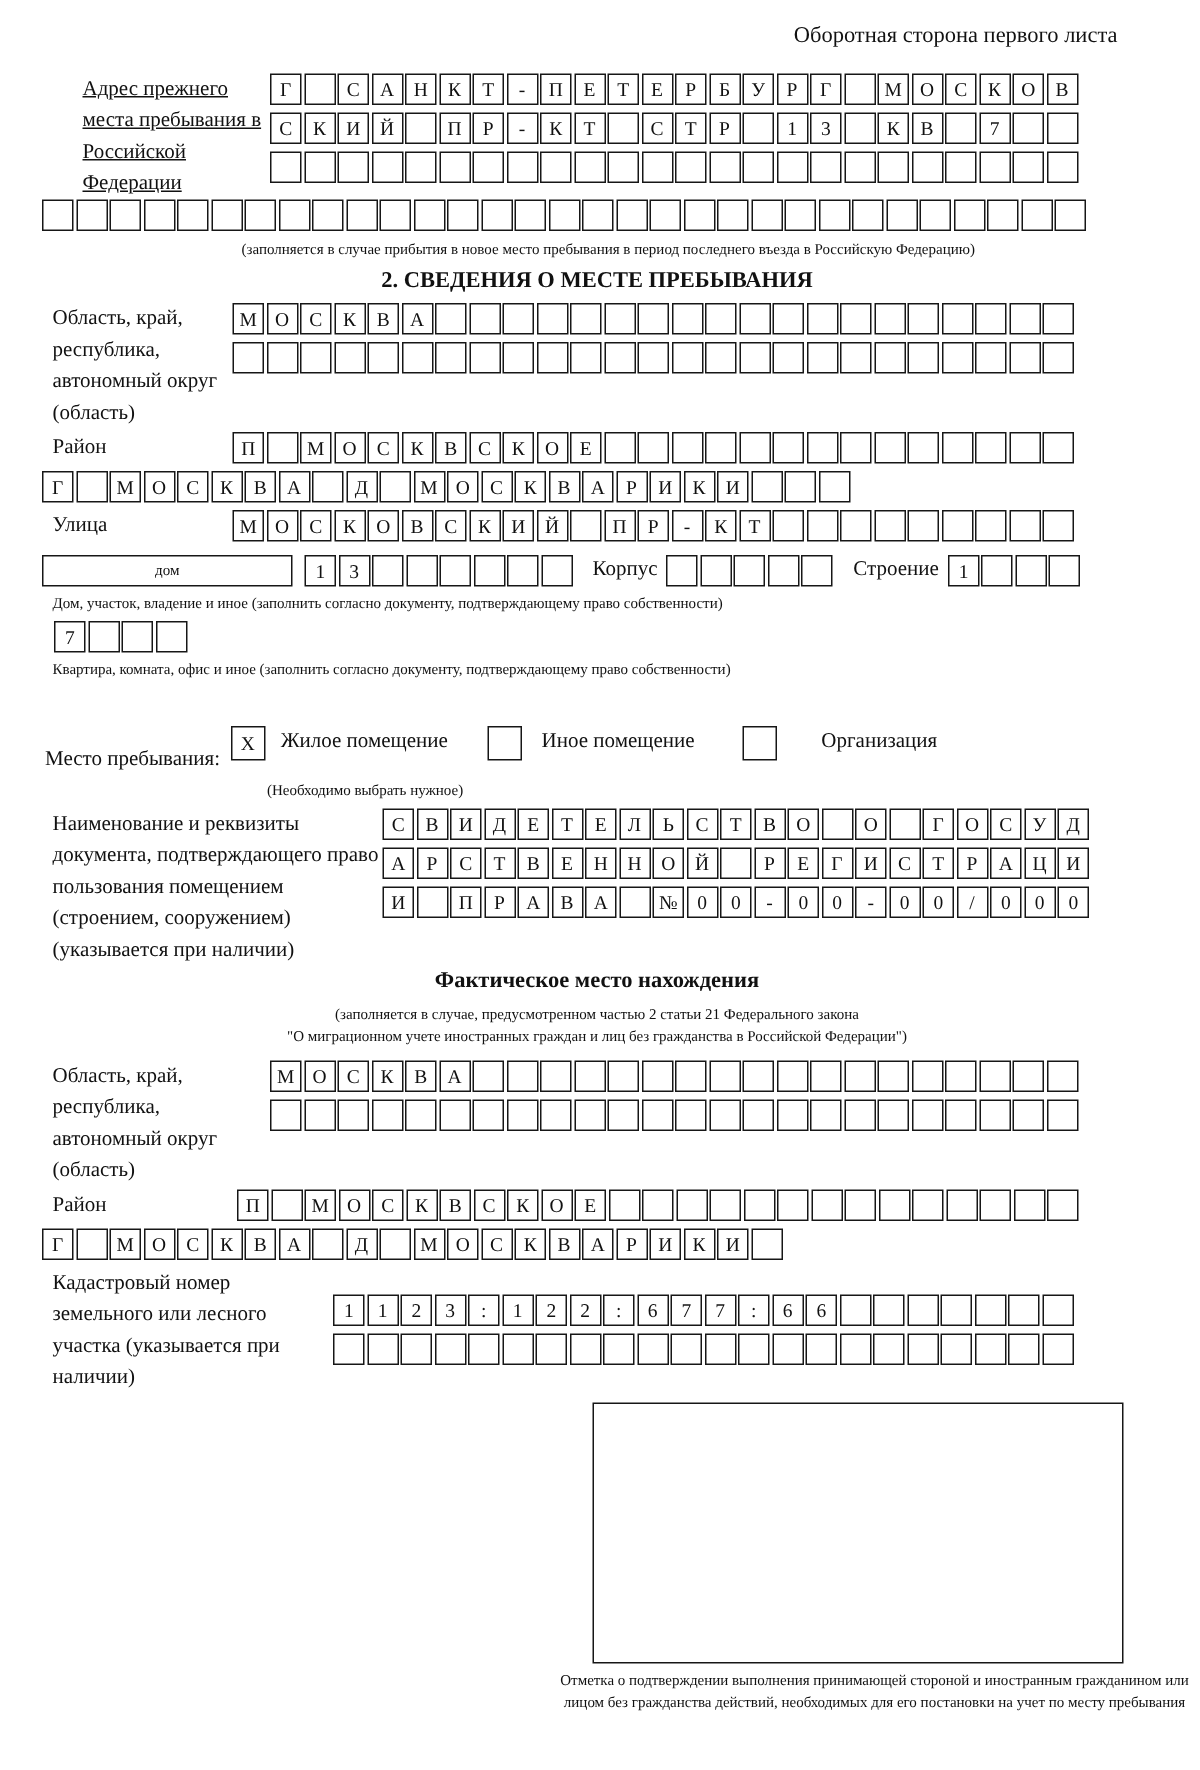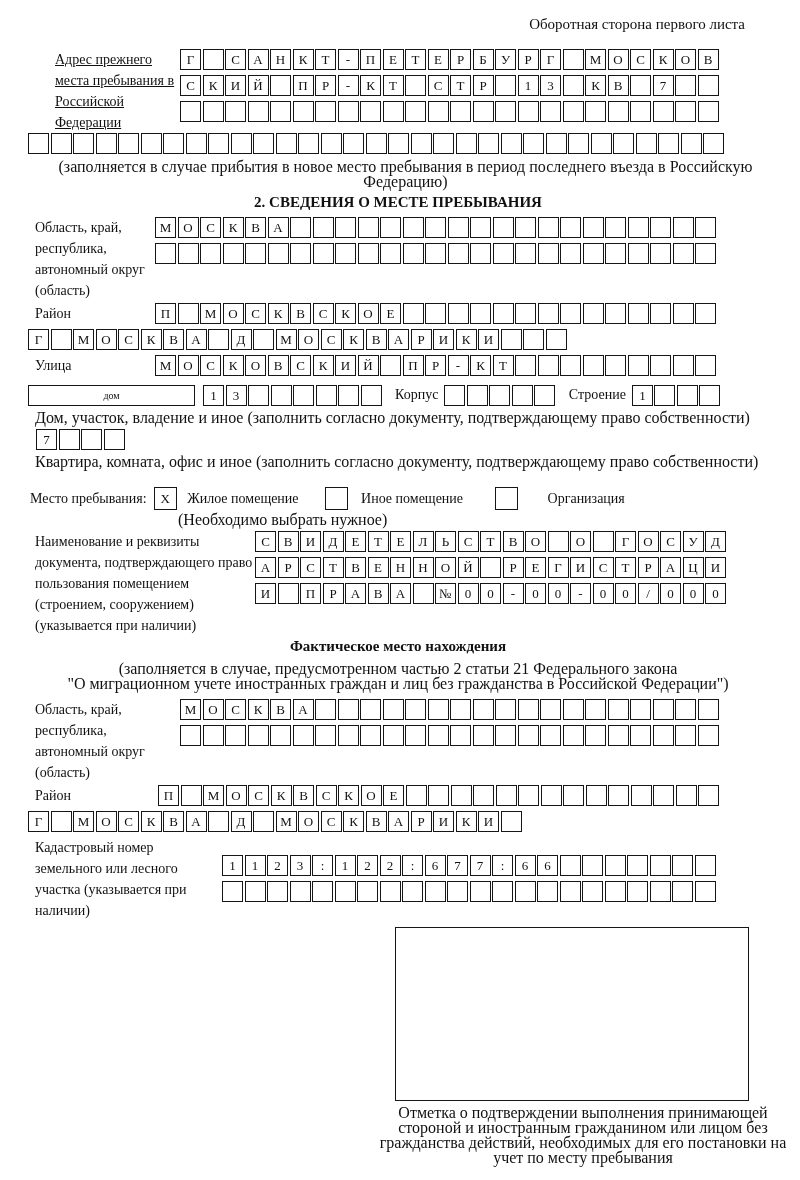--- a/index.html
+++ b/index.html
@@ -16,21 +16,21 @@
   .cells{display:flex;margin-bottom:5px;}
   .cell{
     flex:none;width:19px;height:19px;border:1.5px solid #161616;
     margin-right:1.5px;display:flex;align-items:center;justify-content:center;
     font-size:13px;line-height:1;
   }
   .wbox{
     flex:none;height:19px;border:1.5px solid #161616;
     display:flex;align-items:center;justify-content:center;font-size:10px;
   }
-  .note{font-size:16px;line-height:15px;}
+  .note{font-size:10px;line-height:15px;}
   .center{text-align:center;}
   .sect-title{font-weight:bold;font-size:15px;text-align:center;margin:5px 0 6px 0;}
   .inline-lbl{font-size:14px;line-height:22px;}
   .gap{flex:none;}
   .stampbox{width:352px;height:172px;border:1.6px solid #161616;margin-left:367px;margin-top:6px;}
   .stampnote{width:420px;margin-left:345px;margin-top:4px;}
 </style>
 </head>
 <body>
 
@@ -343,21 +343,21 @@
   <div class="cells" style="margin-bottom:0;">
       <div class="cell">7</div>
       <div class="cell"></div>
       <div class="cell"></div>
       <div class="cell"></div>
     </div>
 </div>
 <div class="note" style="margin:4px 0 18px 7px;">Квартира, комната, офис и иное (заполнить согласно документу, подтверждающему право собственности)</div>
 
 <div class="frow" style="align-items:center;">
-  <div class="inline-lbl" style="margin-left:2px;">Место пребывания:</div>
+  <div class="inline-lbl" style="margin-left:2px;margin-top:24px;">Место пребывания:</div>
   <div class="cell" style="width:21px;height:21px;margin-left:7px;">X</div>
   <div class="inline-lbl" style="margin-left:9px;">Жилое помещение</div>
   <div class="cell" style="width:21px;height:21px;margin-left:26px;"></div>
   <div class="inline-lbl" style="margin-left:12px;">Иное помещение</div>
   <div class="cell" style="width:21px;height:21px;margin-left:32px;"></div>
   <div class="inline-lbl" style="margin-left:28px;">Организация</div>
 </div>
 <div class="note" style="margin:2px 0 4px 150px;">(Необходимо выбрать нужное)</div>
 
 <div class="frow">

